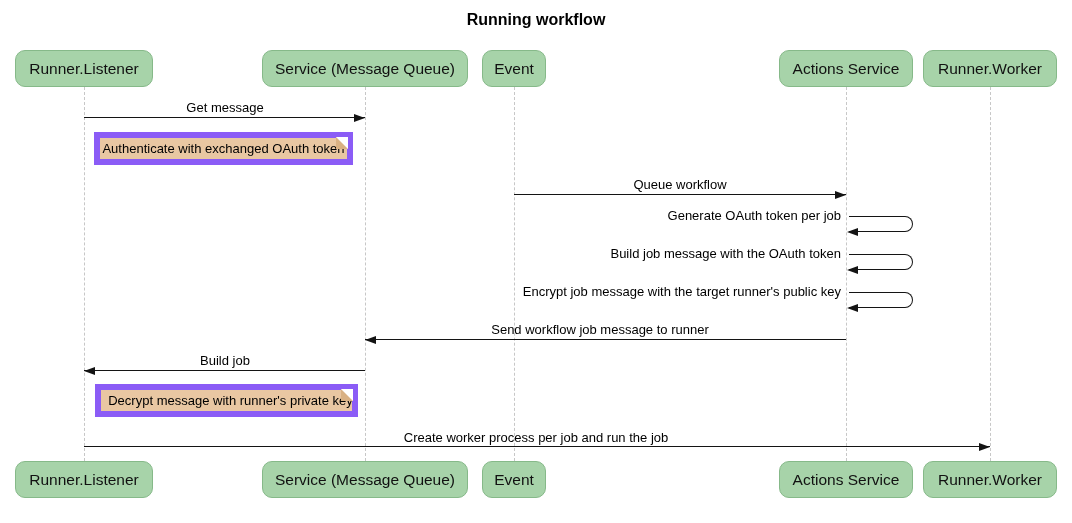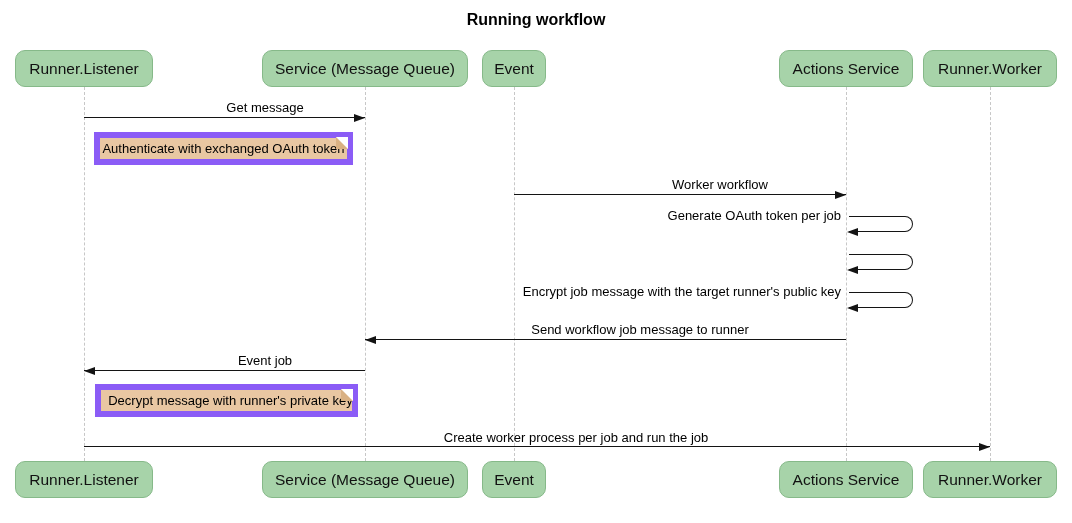--- a/index.html
+++ b/index.html
@@ -27,21 +27,21 @@
     border-top:4px solid transparent; border-bottom:4px solid transparent;
     border-left:11px solid #141414;
   }
   .head-left {
     position:absolute; width:0; height:0;
     border-top:4px solid transparent; border-bottom:4px solid transparent;
     border-right:11px solid #141414;
   }
   .msg-label {
     position:absolute; transform:translateX(-50%);
-    font-size:13px; line-height:16px; height:16px; white-space:nowrap; color:#000;margin-left:40px;
+    font-size:13px; line-height:16px; height:16px; white-space:nowrap; color:#000;
   }
   .self-label {
     position:absolute; font-size:13px; line-height:16px; height:16px;
     white-space:nowrap; text-align:center; color:#000;
   }
   .self-loop {
     position:absolute; width:64px; height:16px; box-sizing:border-box;
     border:1px solid #141414; border-left:none;
     border-radius:0 9px 9px 0; background:transparent;
   }
@@ -75,40 +75,41 @@
   <div class="actor" style="left:482px; top:50px; width:64px;">Event</div>
   <div class="actor" style="left:779px; top:50px; width:134px;">Actions Service</div>
   <div class="actor" style="left:923px; top:50px; width:134px;">Runner.Worker</div>
 
   <div class="msg-label" style="left:225px; top:100px;">Get message</div>
   <div class="msg-line" style="left:84px; top:117px; width:281px;"></div>
   <div class="head-right" style="left:354px; top:114px;"></div>
 
   <div class="note" style="left:94px; top:132px; width:259px; height:33px;">Authenticate with exchanged OAuth token</div>
 
-  <div class="msg-label" style="left:680px; top:177px;">Worker workflow</div>
+  <div class="msg-label" style="left:680px; top:177px;">Queue workflow</div>
   <div class="msg-line" style="left:514px; top:194px; width:332px;"></div>
   <div class="head-right" style="left:835px; top:191px;"></div>
 
   <div class="self-label" style="right:231px; top:208px;">Generate OAuth token per job</div>
   <div class="self-loop" style="left:849px; top:216px;"></div>
   <div class="head-left" style="left:847px; top:228px;"></div>
 
+  <div class="self-label" style="right:231px; top:246px;">Build job message with the OAuth token</div>
   <div class="self-loop" style="left:849px; top:254px;"></div>
   <div class="head-left" style="left:847px; top:266px;"></div>
 
   <div class="self-label" style="right:231px; top:284px;margin-left:32px;">Encrypt job message with the target runner's public key</div>
   <div class="self-loop" style="left:849px; top:292px;"></div>
   <div class="head-left" style="left:847px; top:304px;"></div>
 
   <div class="msg-label" style="left:600px; top:322px;">Send workflow job message to runner</div>
   <div class="msg-line" style="left:365px; top:339px; width:481px;"></div>
   <div class="head-left" style="left:365px; top:336px;"></div>
 
-  <div class="msg-label" style="left:225px; top:353px;">Event job</div>
+  <div class="msg-label" style="left:225px; top:353px;">Build job</div>
   <div class="msg-line" style="left:84px; top:370px; width:281px;"></div>
   <div class="head-left" style="left:84px; top:367px;"></div>
 
   <div class="note" style="left:95px; top:384px; width:263px; height:33px;padding-left:8px;">Decrypt message with runner's private key</div>
 
   <div class="msg-label" style="left:536px; top:430px;">Create worker process per job and run the job</div>
   <div class="msg-line" style="left:84px; top:446px; width:906px;"></div>
   <div class="head-right" style="left:979px; top:443px;"></div>
 
   <div class="actor" style="left:15px;  top:461px; width:138px;">Runner.Listener</div>

